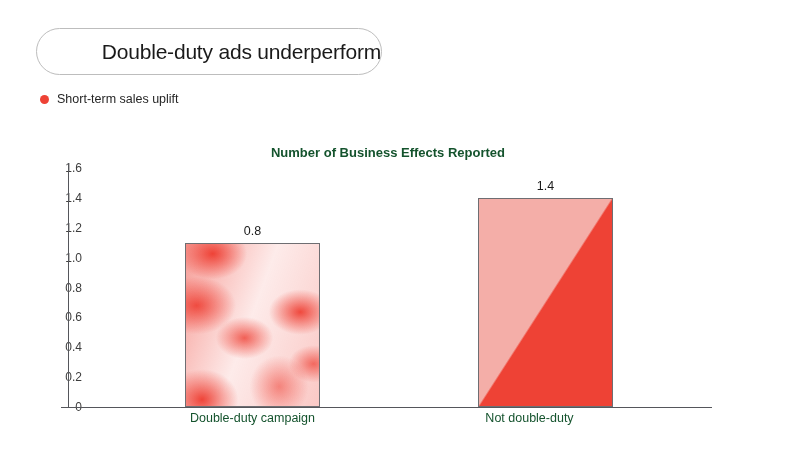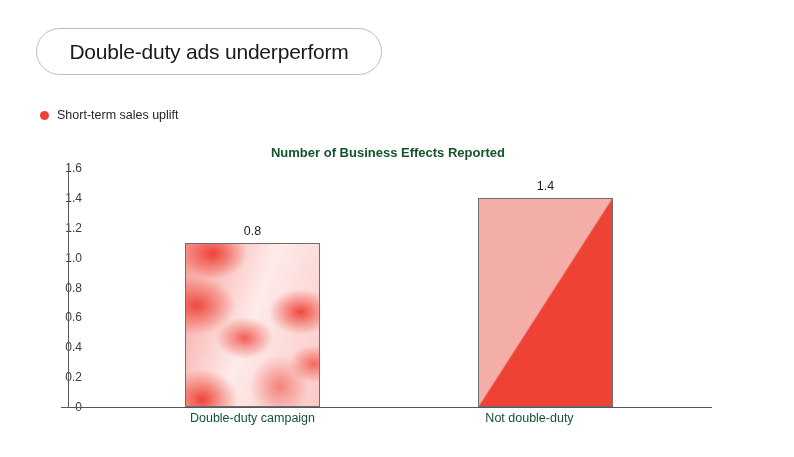--- a/index.html
+++ b/index.html
@@ -22,35 +22,35 @@
     position: absolute;
     left: 36px;
     top: 28px;
     width: 346px;
     height: 47px;
     border: 1px solid #bdbdbd;
     border-radius: 24px;
     box-sizing: border-box;
     display: flex;
     align-items: center;
-    justify-content: center;
+    justify-content: flex-end;
   }
   #title-pill .title-text {
     font-size: 21px;
     font-weight: 400;
     letter-spacing: -0.2px;
     color: #1a1a1a;
     white-space: nowrap;
   }
 
   
   #legend {
     position: absolute;
     left: 40px;
-    top: 108px;
+    top: 92px;
     display: flex;
     align-items: center;
     gap: 36px;
   }
   .legend-item {
     display: flex;
     align-items: center;
     gap: 8px;
   }
   .legend-dot {

